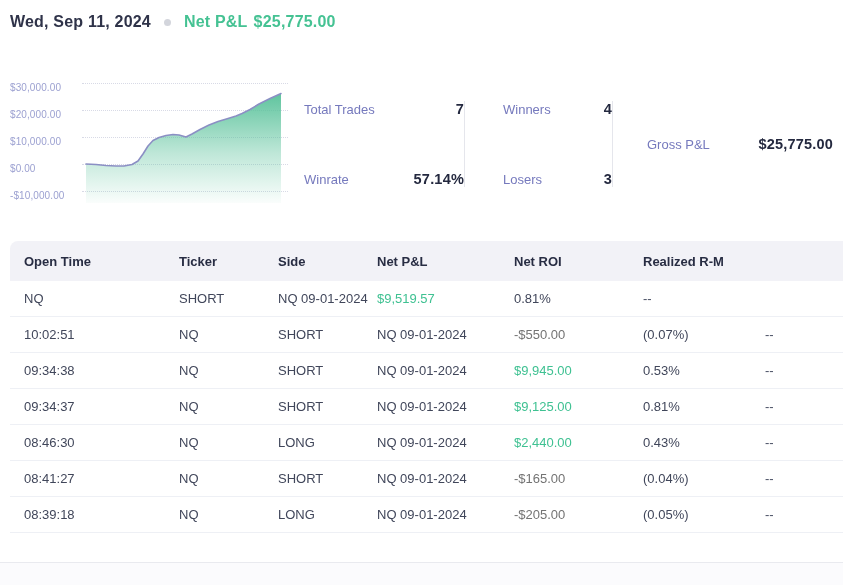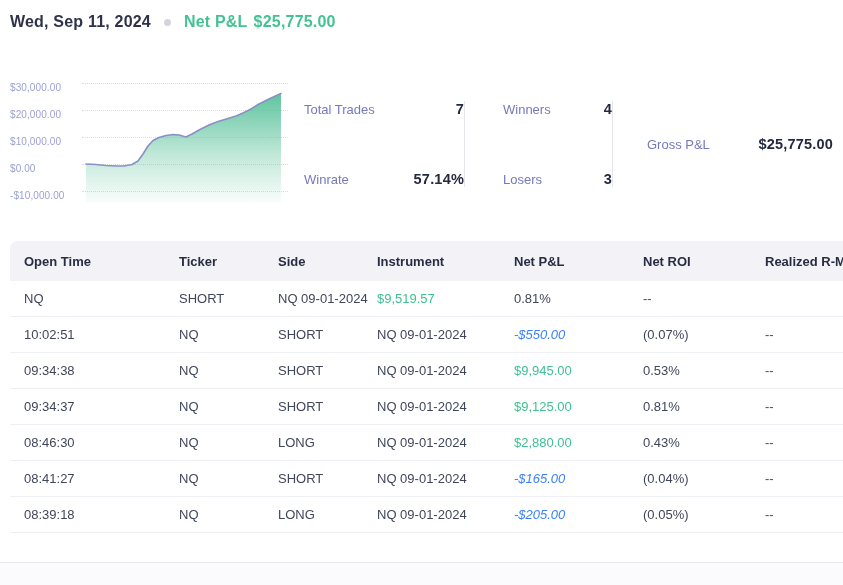--- a/index.html
+++ b/index.html
@@ -44,21 +44,21 @@
     grid-template-columns:155px 99px 99px 137px 129px 122px 110px;
     align-items:center; padding-left:14px;
   }
   .t-head {
     height:40px; background:#f2f2f7; border-radius:8px 8px 0 0;
     font-size:13px; font-weight:bold; color:#282d43;
   }
   .t-body-row { height:36px; border-bottom:1px solid #eef0f5; font-size:13px; color:#40465a; cursor:pointer; }
   .t-cell { overflow:hidden; white-space:nowrap; }
   .pnl.pos { color:#3fc192; }
-  .pnl.neg { color:#3b82f6;font-style:italic; }
+  .pnl.neg { color:#737373; }
   .dash { color:#4a5065; }
 
   
   .page-footer {
     position:absolute; left:0; right:0; top:562px; bottom:0;
     border-top:1px solid #e9eaef; background:#fbfbfd;
   }
 </style>
 </head>
 <body>
@@ -138,21 +138,20 @@
         </div>
       </div>
     </div>
   </div>
 
   <div class="trades">
     <div class="t-row t-head">
       <span class="t-cell">Open Time</span>
       <span class="t-cell">Ticker</span>
       <span class="t-cell">Side</span>
-      <span class="t-cell">Instrument</span>
       <span class="t-cell">Net P&amp;L</span>
       <span class="t-cell">Net ROI</span>
       <span class="t-cell">Realized R-M</span>
     </div>
 
     <div class="t-row t-body-row">
       <span class="t-cell">NQ</span>
       <span class="t-cell">SHORT</span>
       <span class="t-cell">NQ 09-01-2024</span>
       <span class="t-cell pnl pos">$9,519.57</span>
@@ -188,21 +187,21 @@
       <span class="t-cell pnl pos">$9,125.00</span>
       <span class="t-cell">0.81%</span>
       <span class="t-cell dash">--</span>
     </div>
 
     <div class="t-row t-body-row">
       <span class="t-cell">08:46:30</span>
       <span class="t-cell">NQ</span>
       <span class="t-cell">LONG</span>
       <span class="t-cell">NQ 09-01-2024</span>
-      <span class="t-cell pnl pos">$2,880.00</span>
+      <span class="t-cell pnl pos">$2,440.00</span>
       <span class="t-cell">0.43%</span>
       <span class="t-cell dash">--</span>
     </div>
 
     <div class="t-row t-body-row">
       <span class="t-cell">08:41:27</span>
       <span class="t-cell">NQ</span>
       <span class="t-cell">SHORT</span>
       <span class="t-cell">NQ 09-01-2024</span>
       <span class="t-cell pnl neg">-$165.00</span>

